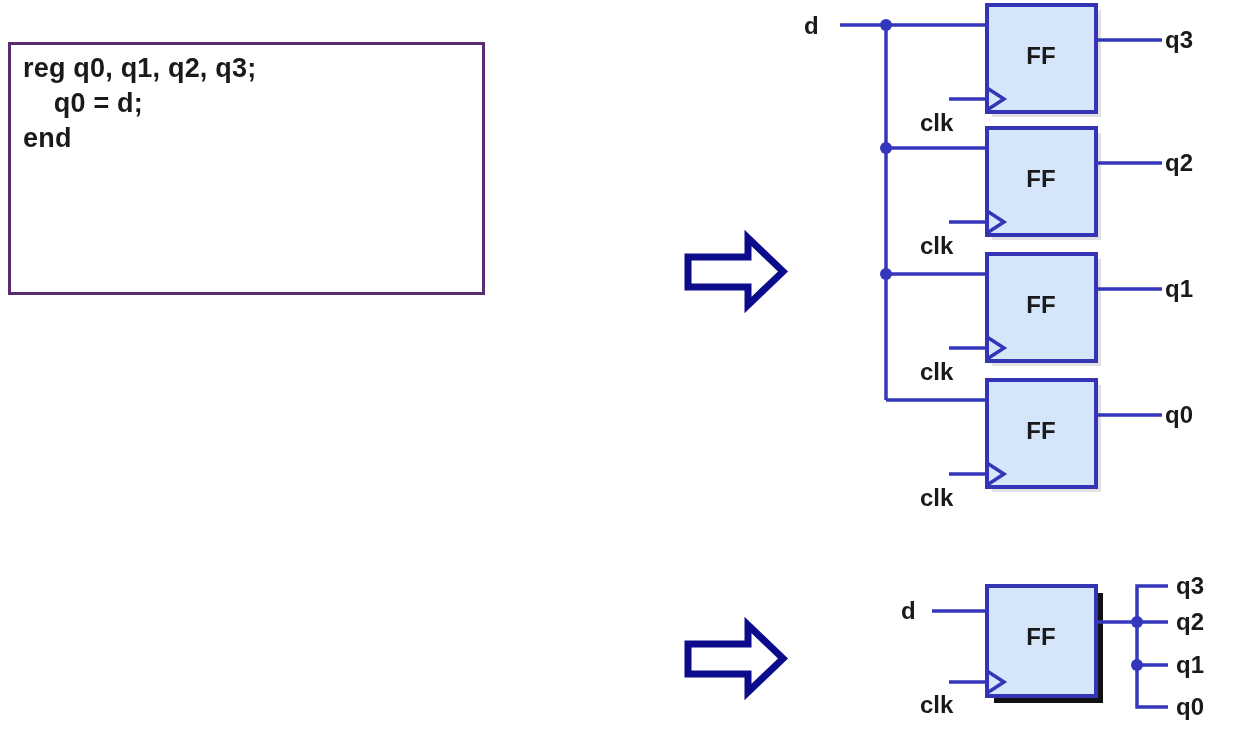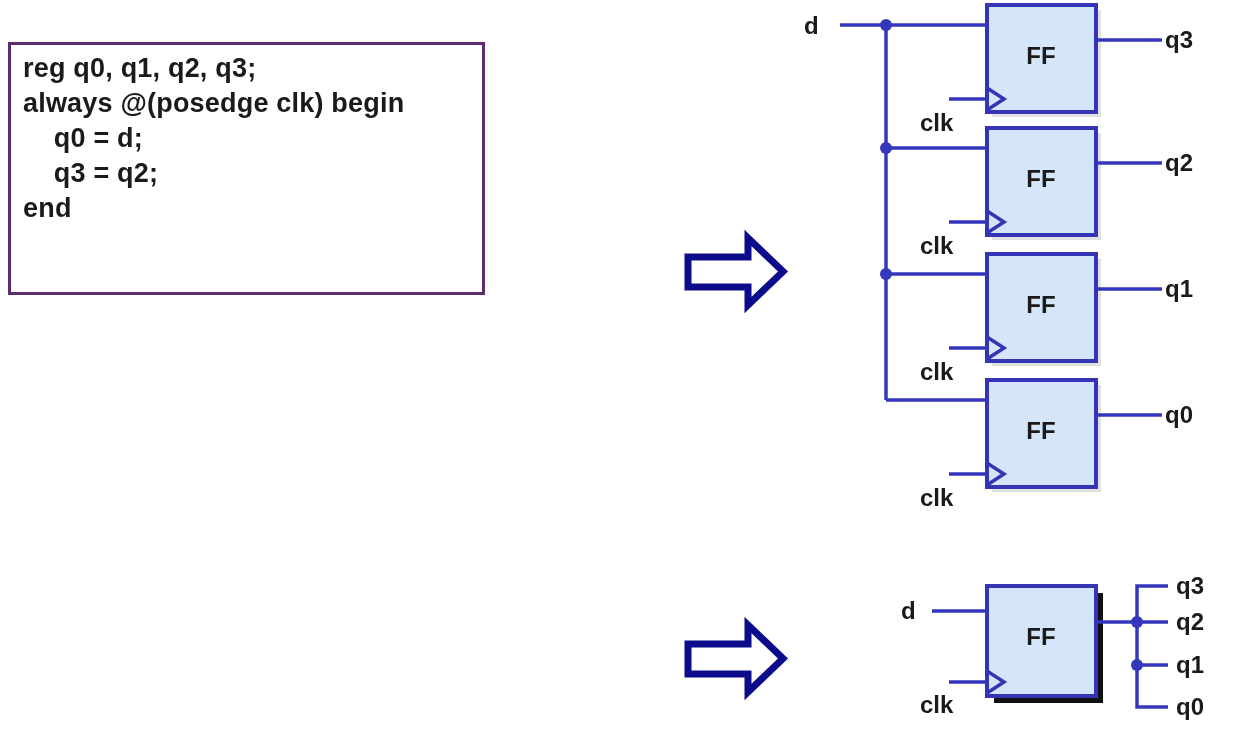--- a/index.html
+++ b/index.html
@@ -91,23 +91,21 @@
     stroke-linejoin: miter;
   }
 </style>
 </head>
 <body>
 
 <div class="canvas">
 
   <div class="code-box">
     <div class="code-line">reg q0, q1, q2, q3;</div>
-    <div class="code-line">always @(posedge clk) begin</div>
     <div class="code-line">    q0 = d;</div>
-    <div class="code-line">    q3 = q2;</div>
     <div class="code-line">end</div>
   </div>
 
   <svg class="diagram" viewBox="0 0 1233 730">
 
     <path class="block-arrow" d="M688,257 L748,257 L748,238 L783,271.5 L748,305 L748,287 L688,287 Z"></path>
     <path class="block-arrow" d="M688,644 L748,644 L748,625 L783,658.5 L748,692 L748,674 L688,674 Z"></path>
 
     <g>
 

